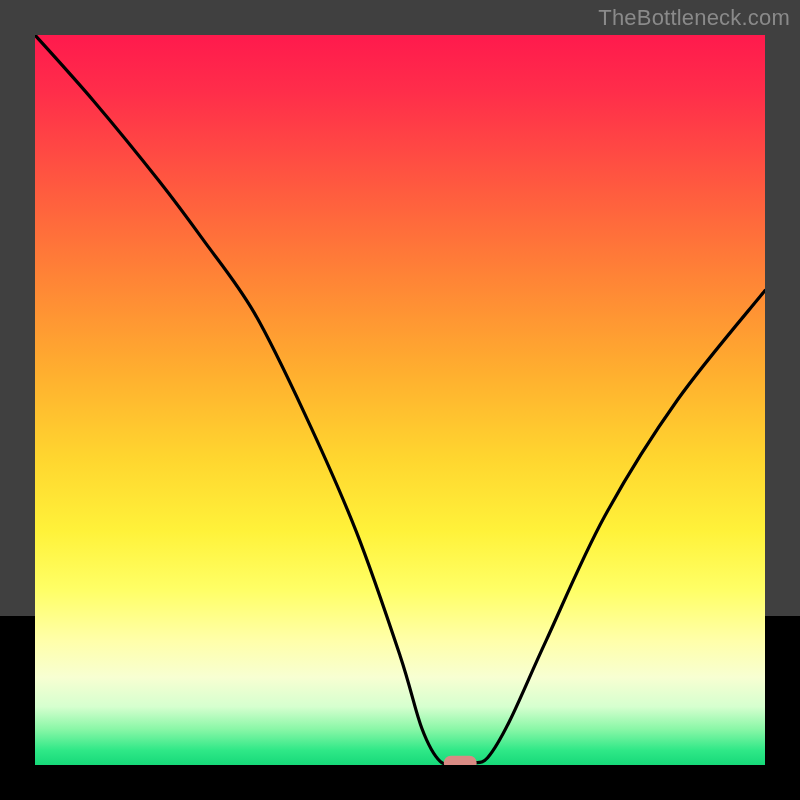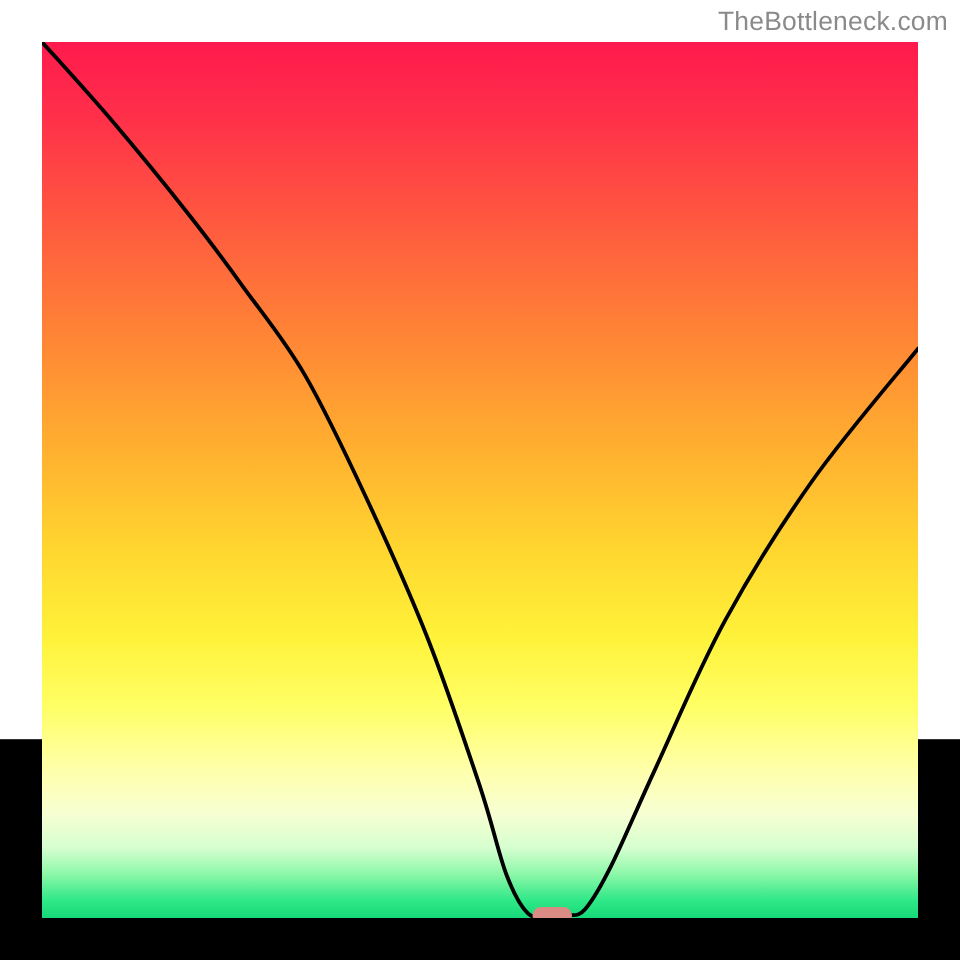--- a/index.html
+++ b/index.html
@@ -10,21 +10,21 @@
     background: #000;
     overflow: hidden;
     font-family: Arial, Helvetica, sans-serif;
   }
   .frame {
     position: absolute;
     left: 0;
     top: 0;
     width: 800px;
     height: 616px;
-    background: #ffffff;
+    background: #404040;
   }
   .plot-area {
     position: absolute;
     left: 35px;
     top: 35px;
     width: 730px;
     height: 730px;
     overflow: hidden;
   }
   .gradient-bg {

